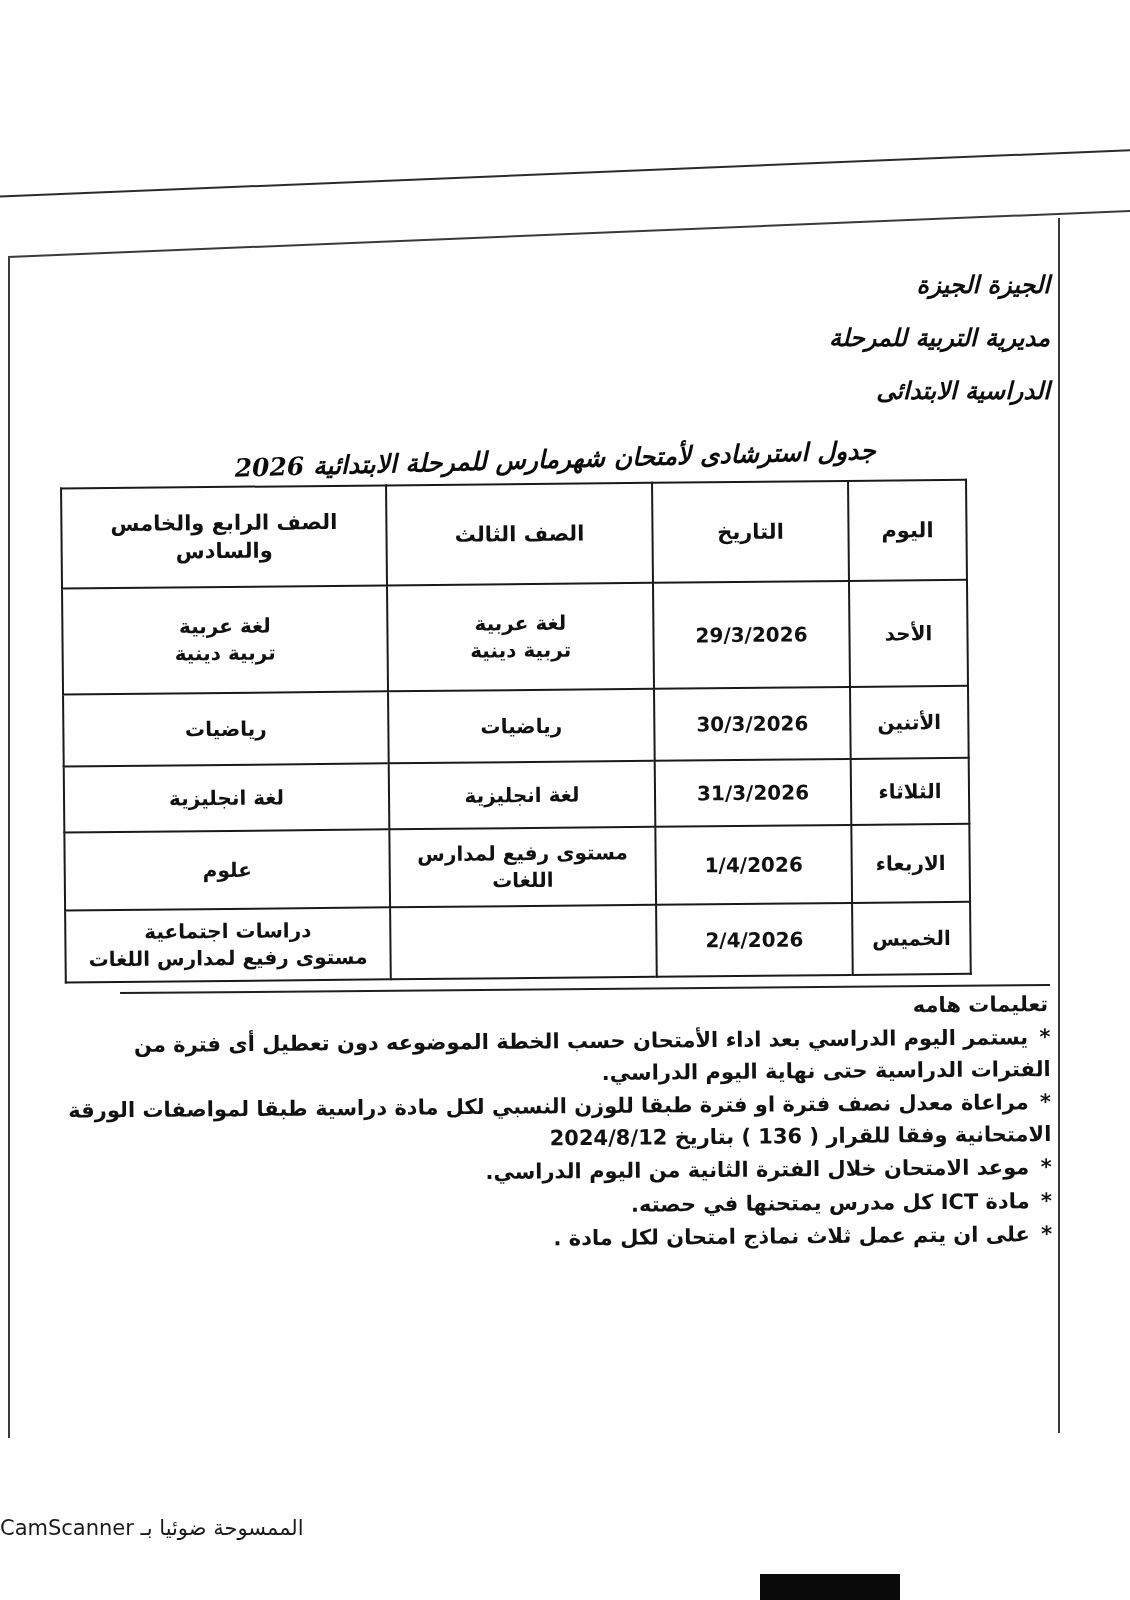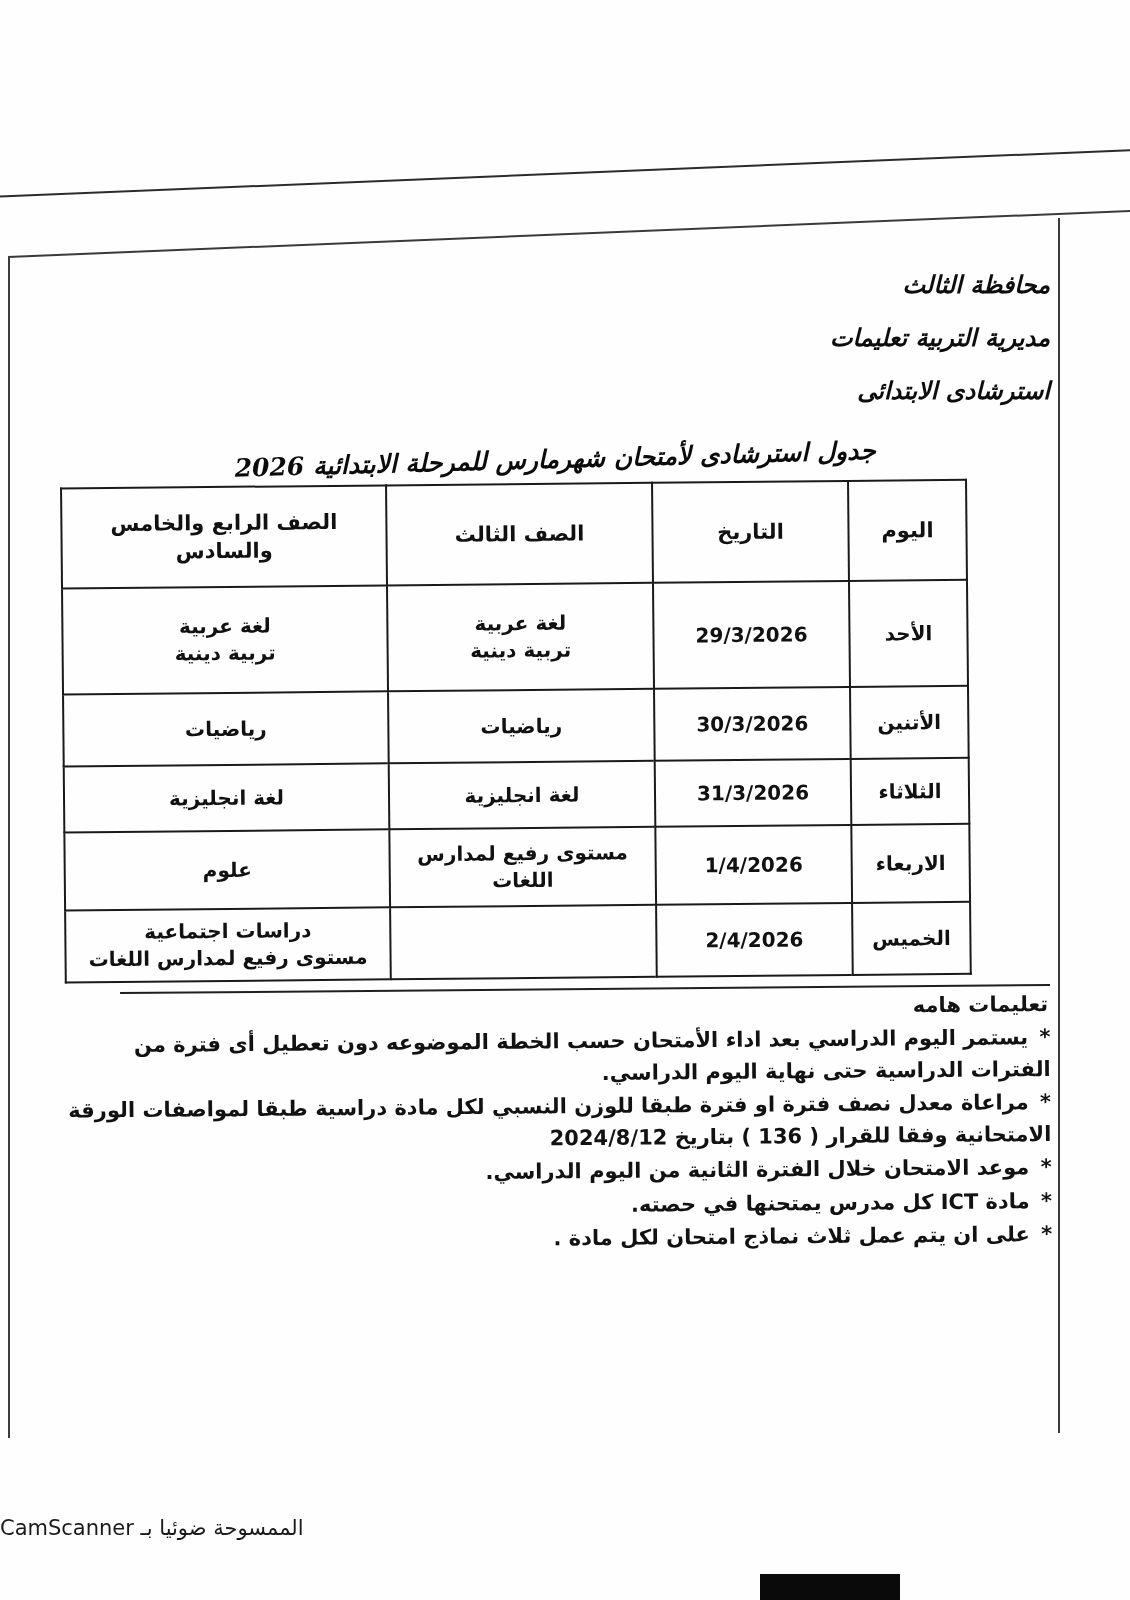--- a/index.html
+++ b/index.html
@@ -224,23 +224,23 @@
 
   <div class="sheet-edge-outer"></div>
   <div class="sheet-edge-inner"></div>
   <div class="sheet-edge-left"></div>
   <div class="sheet-edge-right"></div>
 
   <div class="content">
 
     <div class="letterhead">
       <div class="lh-wrap">
-        <p class="lh-line">محافظة الثالث</p>
-        <p class="lh-line">مديرية التربية تعليمات</p>
-        <p class="lh-line">استرشادى الابتدائى</p>
+        <p class="lh-line">الجيزة الجيزة</p>
+        <p class="lh-line">مديرية التربية للمرحلة</p>
+        <p class="lh-line">الدراسية الابتدائى</p>
       </div>
     </div>
 
     <div class="doc-title">جدول استرشادى لأمتحان شهرمارس للمرحلة الابتدائية 2026</div>
 
     <div class="table-wrap">
       <table class="schedule">
         <thead>
           <tr>
             <th class="col-day">اليوم</th>

